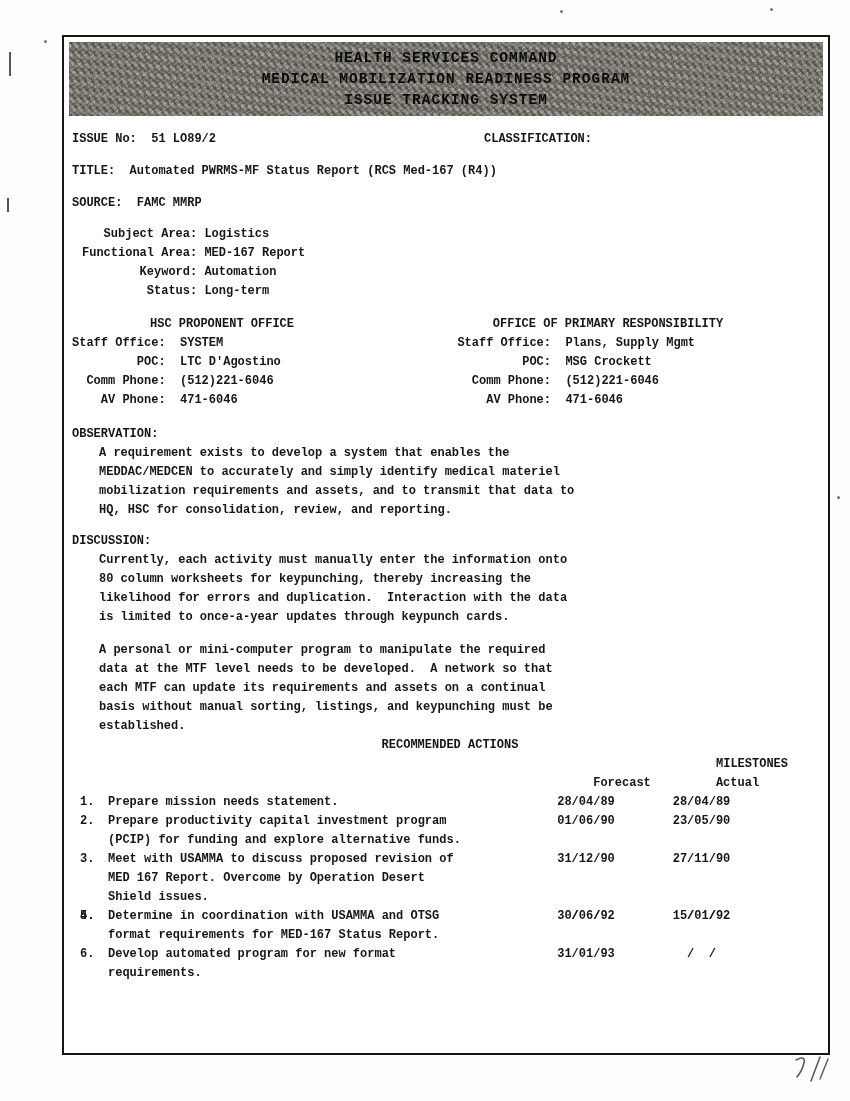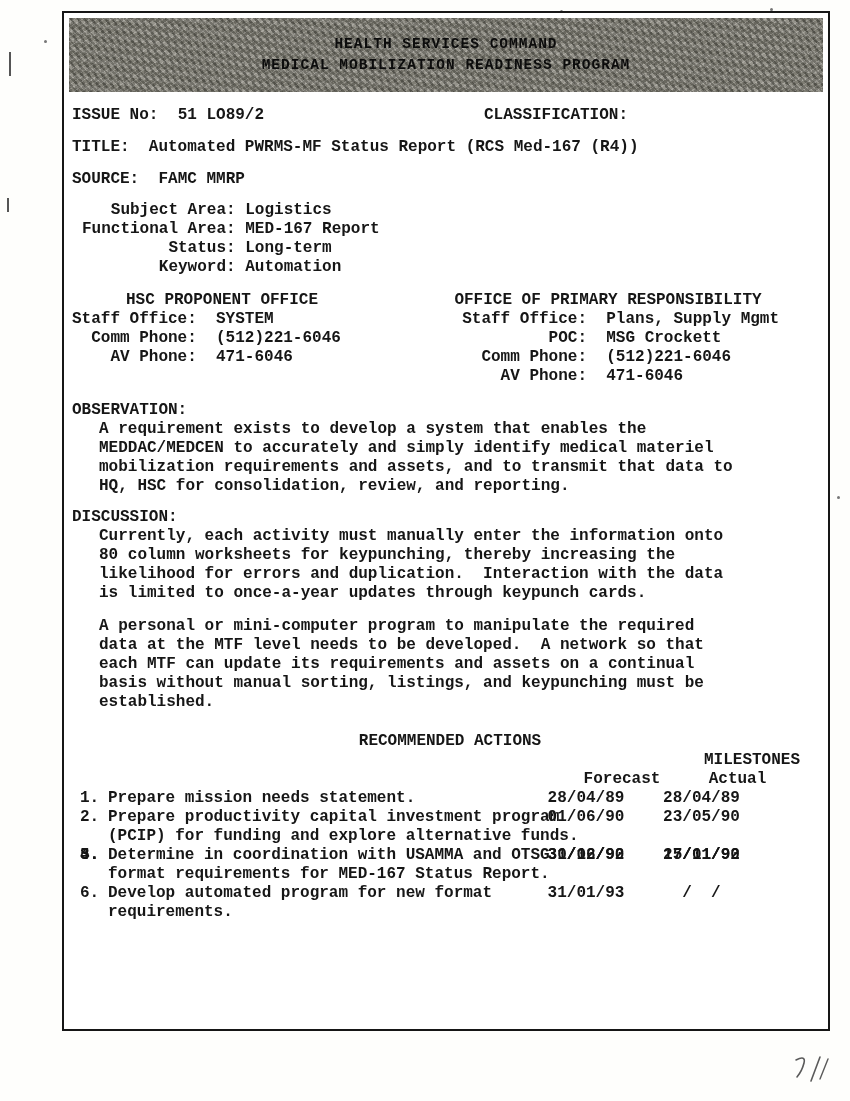--- a/index.html
+++ b/index.html
@@ -8,43 +8,43 @@
     font-family: "Liberation Mono", "DejaVu Sans Mono", monospace;
     font-weight:700;
     color:#161616;
     position:relative;
     height:1101px;
     overflow:hidden;
   }
   .page { position:absolute; inset:0; background:#fefefc; }
 
   .doc {
-    position:absolute; left:62px; top:11px; width:768px; height:1020px;
+    position:absolute; left:62px; top:35px; width:768px; height:1020px;
     border:2px solid #161616; background:#ffffff;
     padding:0 0 0 0;
   }
 
   .band {
     margin:5px; height:74px;
     background-color:#8d8b82;
     background-image:
       repeating-linear-gradient(47deg, rgba(20,20,15,.28) 0 2px, rgba(0,0,0,0) 2px 5px),
       repeating-linear-gradient(-33deg, rgba(255,255,250,.20) 0 1px, rgba(0,0,0,0) 1px 4px),
       repeating-linear-gradient(80deg, rgba(30,30,25,.22) 0 3px, rgba(0,0,0,0) 3px 7px),
       repeating-linear-gradient(8deg, rgba(60,60,50,.18) 0 5px, rgba(255,255,255,.08) 5px 9px);
     display:flex; flex-direction:column; justify-content:center;
     text-align:center;
   }
   .band div { font-size:14.5px; line-height:21px; letter-spacing:1px; color:#0c0c0c; }
 
-  .content { padding:0 0 0 8px; font-size:16px; line-height:19px; position:relative; }
+  .content { padding:0 0 0 8px; font-size:12px; line-height:19px; position:relative; }
 
   .row { position:relative; white-space:nowrap; }
   .mt14 { margin-top:14px; } .mt13 { margin-top:13px; } .mt12 { margin-top:12px; }
-  .mt15 { margin-top:15px; } .mt16 { margin-top:20px;font-family:Liberation Mono, monospace; }
+  .mt15 { margin-top:15px; } .mt16 { margin-top:0;font-family:Liberation Mono, monospace; }
 
   .classification { position:absolute; left:412px; top:0; }
   .gap2 { margin-left:2ch; }
 
   .attrs { display:flex; }
   .attrs .left-block { margin-left:10px; width:345px; }
   .attrs .right-block { margin-left:auto; margin-right:48px; }
   .attr-row { white-space:nowrap; }
   .lab16 { display:inline-block; width:16ch; text-align:right; }
   .lab15 { display:inline-block; width:15ch; text-align:right; }
@@ -90,20 +90,21 @@
   <div class="speck" style="left:44px; top:40px; width:3px; height:3px;"></div>
   <div class="speck" style="left:560px; top:10px; width:3px; height:3px;"></div>
   <div class="speck" style="left:770px; top:8px; width:3px; height:3px;"></div>
   <div class="speck" style="left:837px; top:496px; width:3px; height:3px;"></div>
 
   <div class="doc">
 
     <div class="band">
       <div>HEALTH SERVICES COMMAND</div>
       <div>MEDICAL MOBILIZATION READINESS PROGRAM</div>
+      <div>ISSUE TRACKING SYSTEM</div>
     </div>
 
     <div class="content">
 
       <div class="row mt14">
         <span>ISSUE No:</span><span class="gap2">51 LO89/2</span>
         <span class="classification">CLASSIFICATION:</span>
       </div>
 
       <div class="row mt13">
@@ -111,29 +112,30 @@
       </div>
 
       <div class="row mt13">
         <span>SOURCE:</span><span class="gap2">FAMC MMRP</span>
       </div>
 
       <div class="attrs mt12">
         <div class="left-block">
           <div class="attr-row"><span class="lab16">Subject Area:</span><span class="val">Logistics</span></div>
           <div class="attr-row"><span class="lab16">Functional Area:</span><span class="val">MED-167 Report</span></div>
+          <div class="attr-row"><span class="lab16">Keyword:</span><span class="val">Automation</span></div>
           <div class="attr-row"><span class="lab16">Status:</span><span class="val">Long-term</span></div>
-          <div class="attr-row"><span class="lab16">Keyword:</span><span class="val">Automation</span></div>
         </div>
       </div>
 
       <div class="offices mt14">
         <div class="office">
           <div class="heading">HSC PROPONENT OFFICE</div>
           <div class="o-row"><span class="lab13">Staff Office:</span><span class="oval">SYSTEM</span></div>
+          <div class="o-row"><span class="lab13">POC:</span><span class="oval">LTC D'Agostino</span></div>
           <div class="o-row"><span class="lab13">Comm Phone:</span><span class="oval">(512)221-6046</span></div>
           <div class="o-row"><span class="lab13">AV Phone:</span><span class="oval">471-6046</span></div>
         </div>
         <div class="office right">
           <div class="heading">OFFICE OF PRIMARY RESPONSIBILITY</div>
           <div class="o-row"><span class="lab13">Staff Office:</span><span class="oval">Plans, Supply Mgmt</span></div>
           <div class="o-row"><span class="lab13">POC:</span><span class="oval">MSG Crockett</span></div>
           <div class="o-row"><span class="lab13">Comm Phone:</span><span class="oval">(512)221-6046</span></div>
           <div class="o-row"><span class="lab13">AV Phone:</span><span class="oval">471-6046</span></div>
         </div>
@@ -167,20 +169,21 @@
           <span class="a-a">28/04/89</span>
         </div>
         <div class="action-row">
           <span class="a-num">2.</span>
           <span class="a-text">Prepare productivity capital investment program (PCIP) for funding and explore alternative funds.</span>
           <span class="a-f">01/06/90</span>
           <span class="a-a">23/05/90</span>
         </div>
         <div class="action-row">
           <span class="a-num">3.</span>
+          <span class="a-text">Meet with USAMMA to discuss proposed revision of MED 167 Report. Overcome by Operation Desert Shield issues.</span>
           <span class="a-f">31/12/90</span>
           <span class="a-a">27/11/90</span>
         </div>
         <div class="action-row">
           <span class="a-num">4.</span>
           <span class="a-f">/  /</span>
           <span class="a-a">15/01/92</span>
         </div>
         <div class="action-row">
           <span class="a-num">5.</span>

